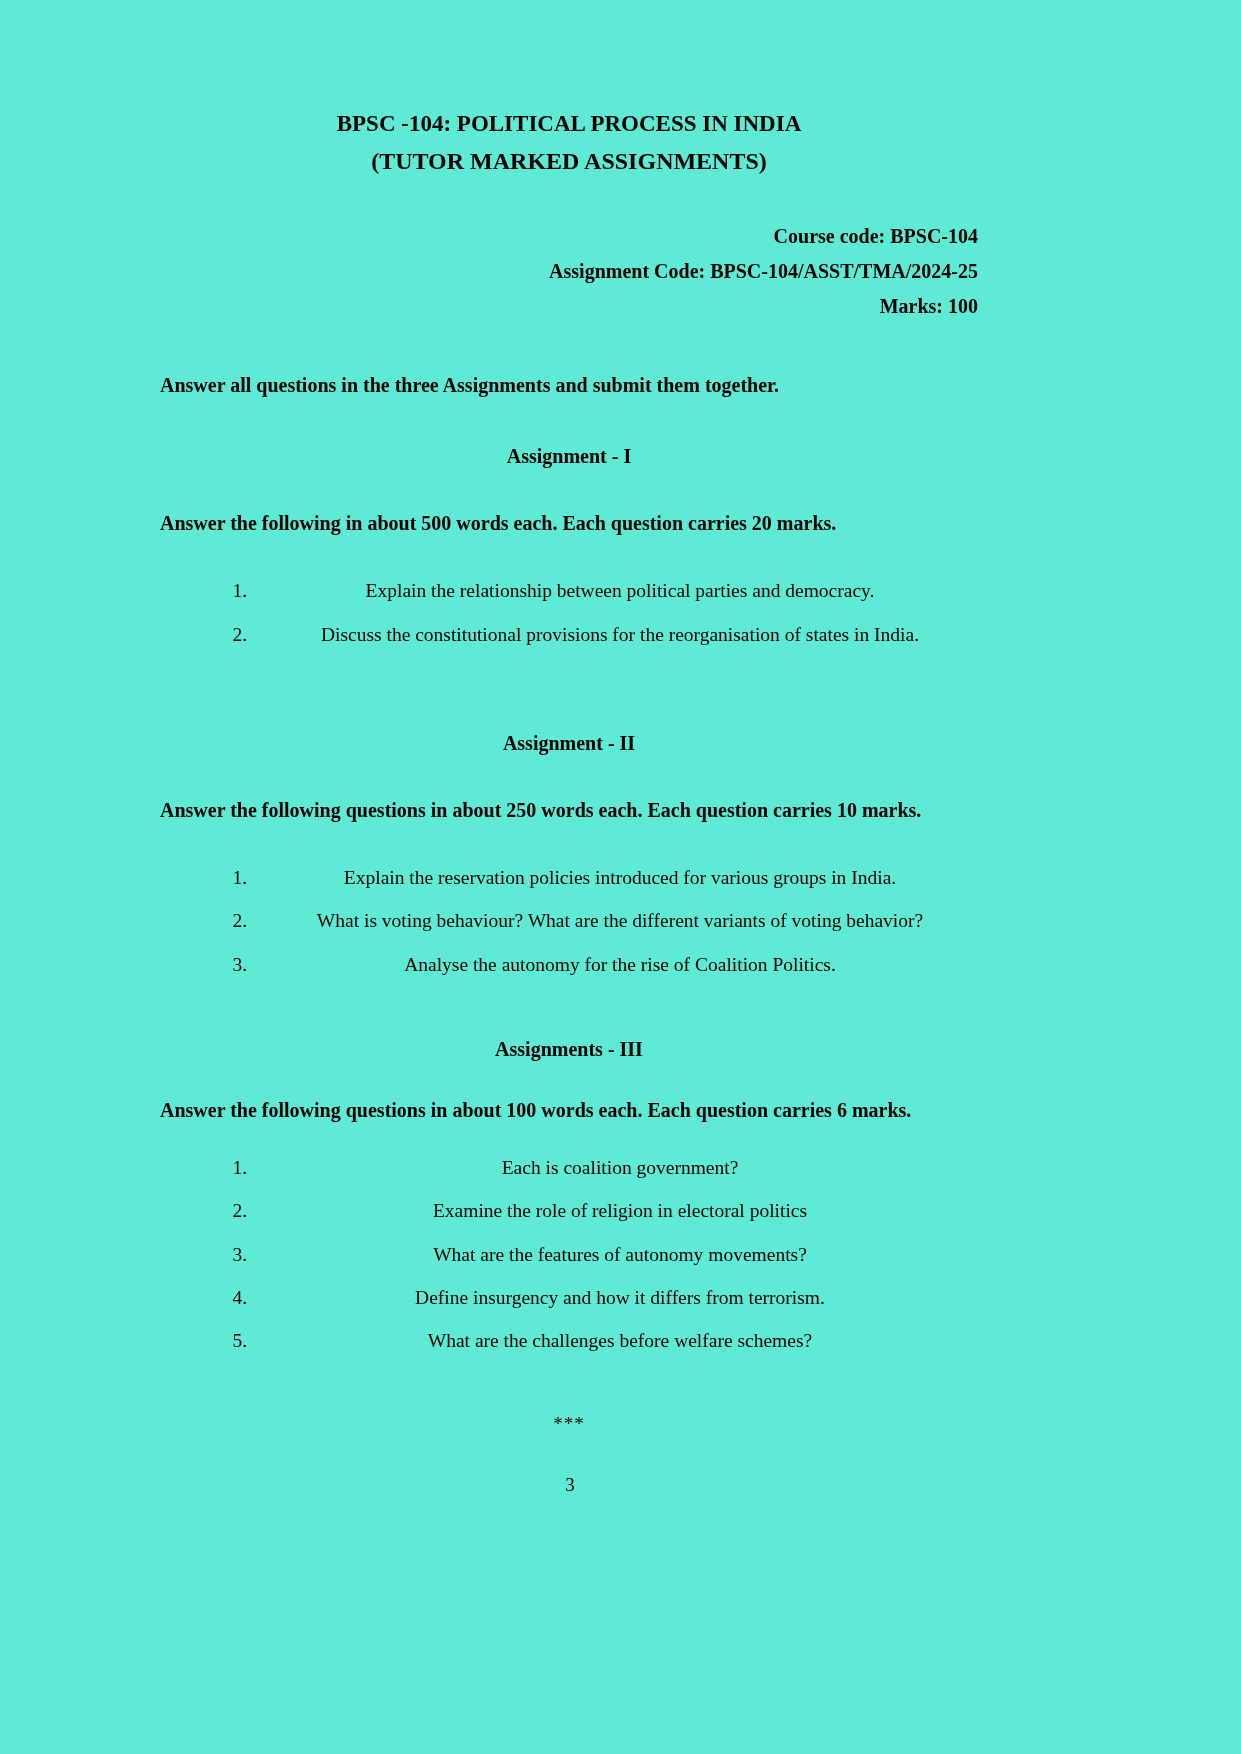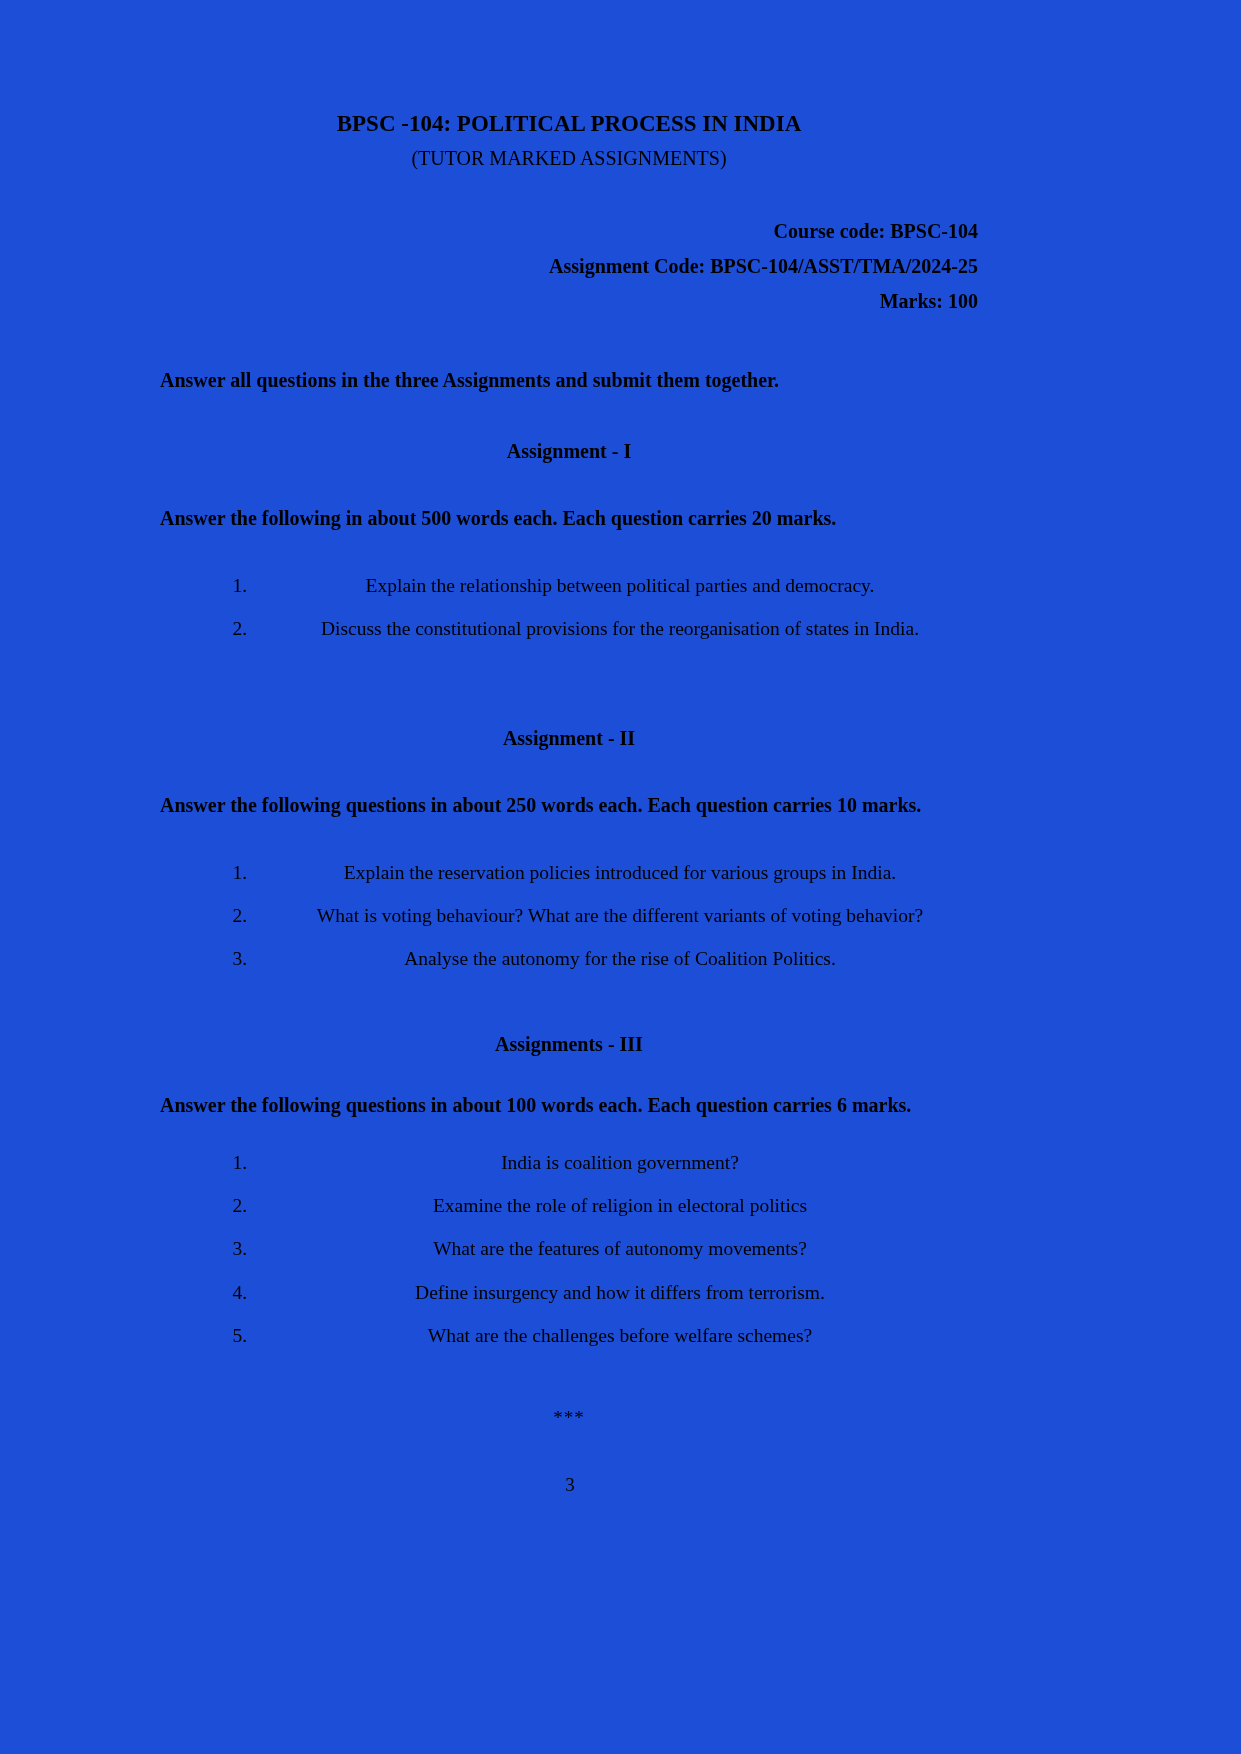--- a/index.html
+++ b/index.html
@@ -6,40 +6,40 @@
     margin: 0;
     padding: 0;
     background: #e8e8e8;
     font-family: "Liberation Serif", "DejaVu Serif", serif;
   }
   .page {
     position: relative;
     width: 1241px;
     height: 1754px;
     margin: 0 auto;
-    background: #1d4ed8;
+    background: #5eead4;
     color: #000000;
     box-sizing: border-box;
     padding: 108px 263px 0 160px; 
   }
   .content {
     width: 818px;
     font-size: 19px;
     line-height: 1.35;
   }
   .doc-title {
     text-align: center;
     font-weight: bold;
     font-size: 23px;
     margin: 0;
   }
   .doc-subtitle {
     text-align: center;
-    font-weight: normal;
-    font-size: 20px;
+    font-weight: bold;
+    font-size: 24px;
     margin: 6px 0 0 0;
   }
   .meta-block {
     margin-top: 46px;
     text-align: right;
     font-weight: bold;
     font-size: 20px;
   }
   .meta-block div {
     margin-bottom: 8px;
@@ -124,21 +124,21 @@
     <div class="assignment-instruction">Answer the following questions in about 250 words each. Each question carries 10 marks.</div>
     <ol class="question-list">
       <li>Explain the reservation policies introduced for various groups in India.</li>
       <li>What is voting behaviour? What are the different variants of voting behavior?</li>
       <li>Analyse the autonomy for the rise of Coalition Politics.</li>
     </ol>
 
     <h3 class="assignment-heading heading-3">Assignments - III</h3>
     <div class="assignment-instruction instruction-tight">Answer the following questions in about 100 words each. Each question carries 6 marks.</div>
     <ol class="question-list list-tight">
-      <li>India is coalition government?</li>
+      <li>Each is coalition government?</li>
       <li>Examine the role of religion in electoral politics</li>
       <li>What are the features of autonomy movements?</li>
       <li>Define insurgency and how it differs from terrorism.</li>
       <li>What are the challenges before welfare schemes?</li>
     </ol>
 
     <div class="end-marker">***</div>
   </div>
 
   <div class="page-number">3</div>

